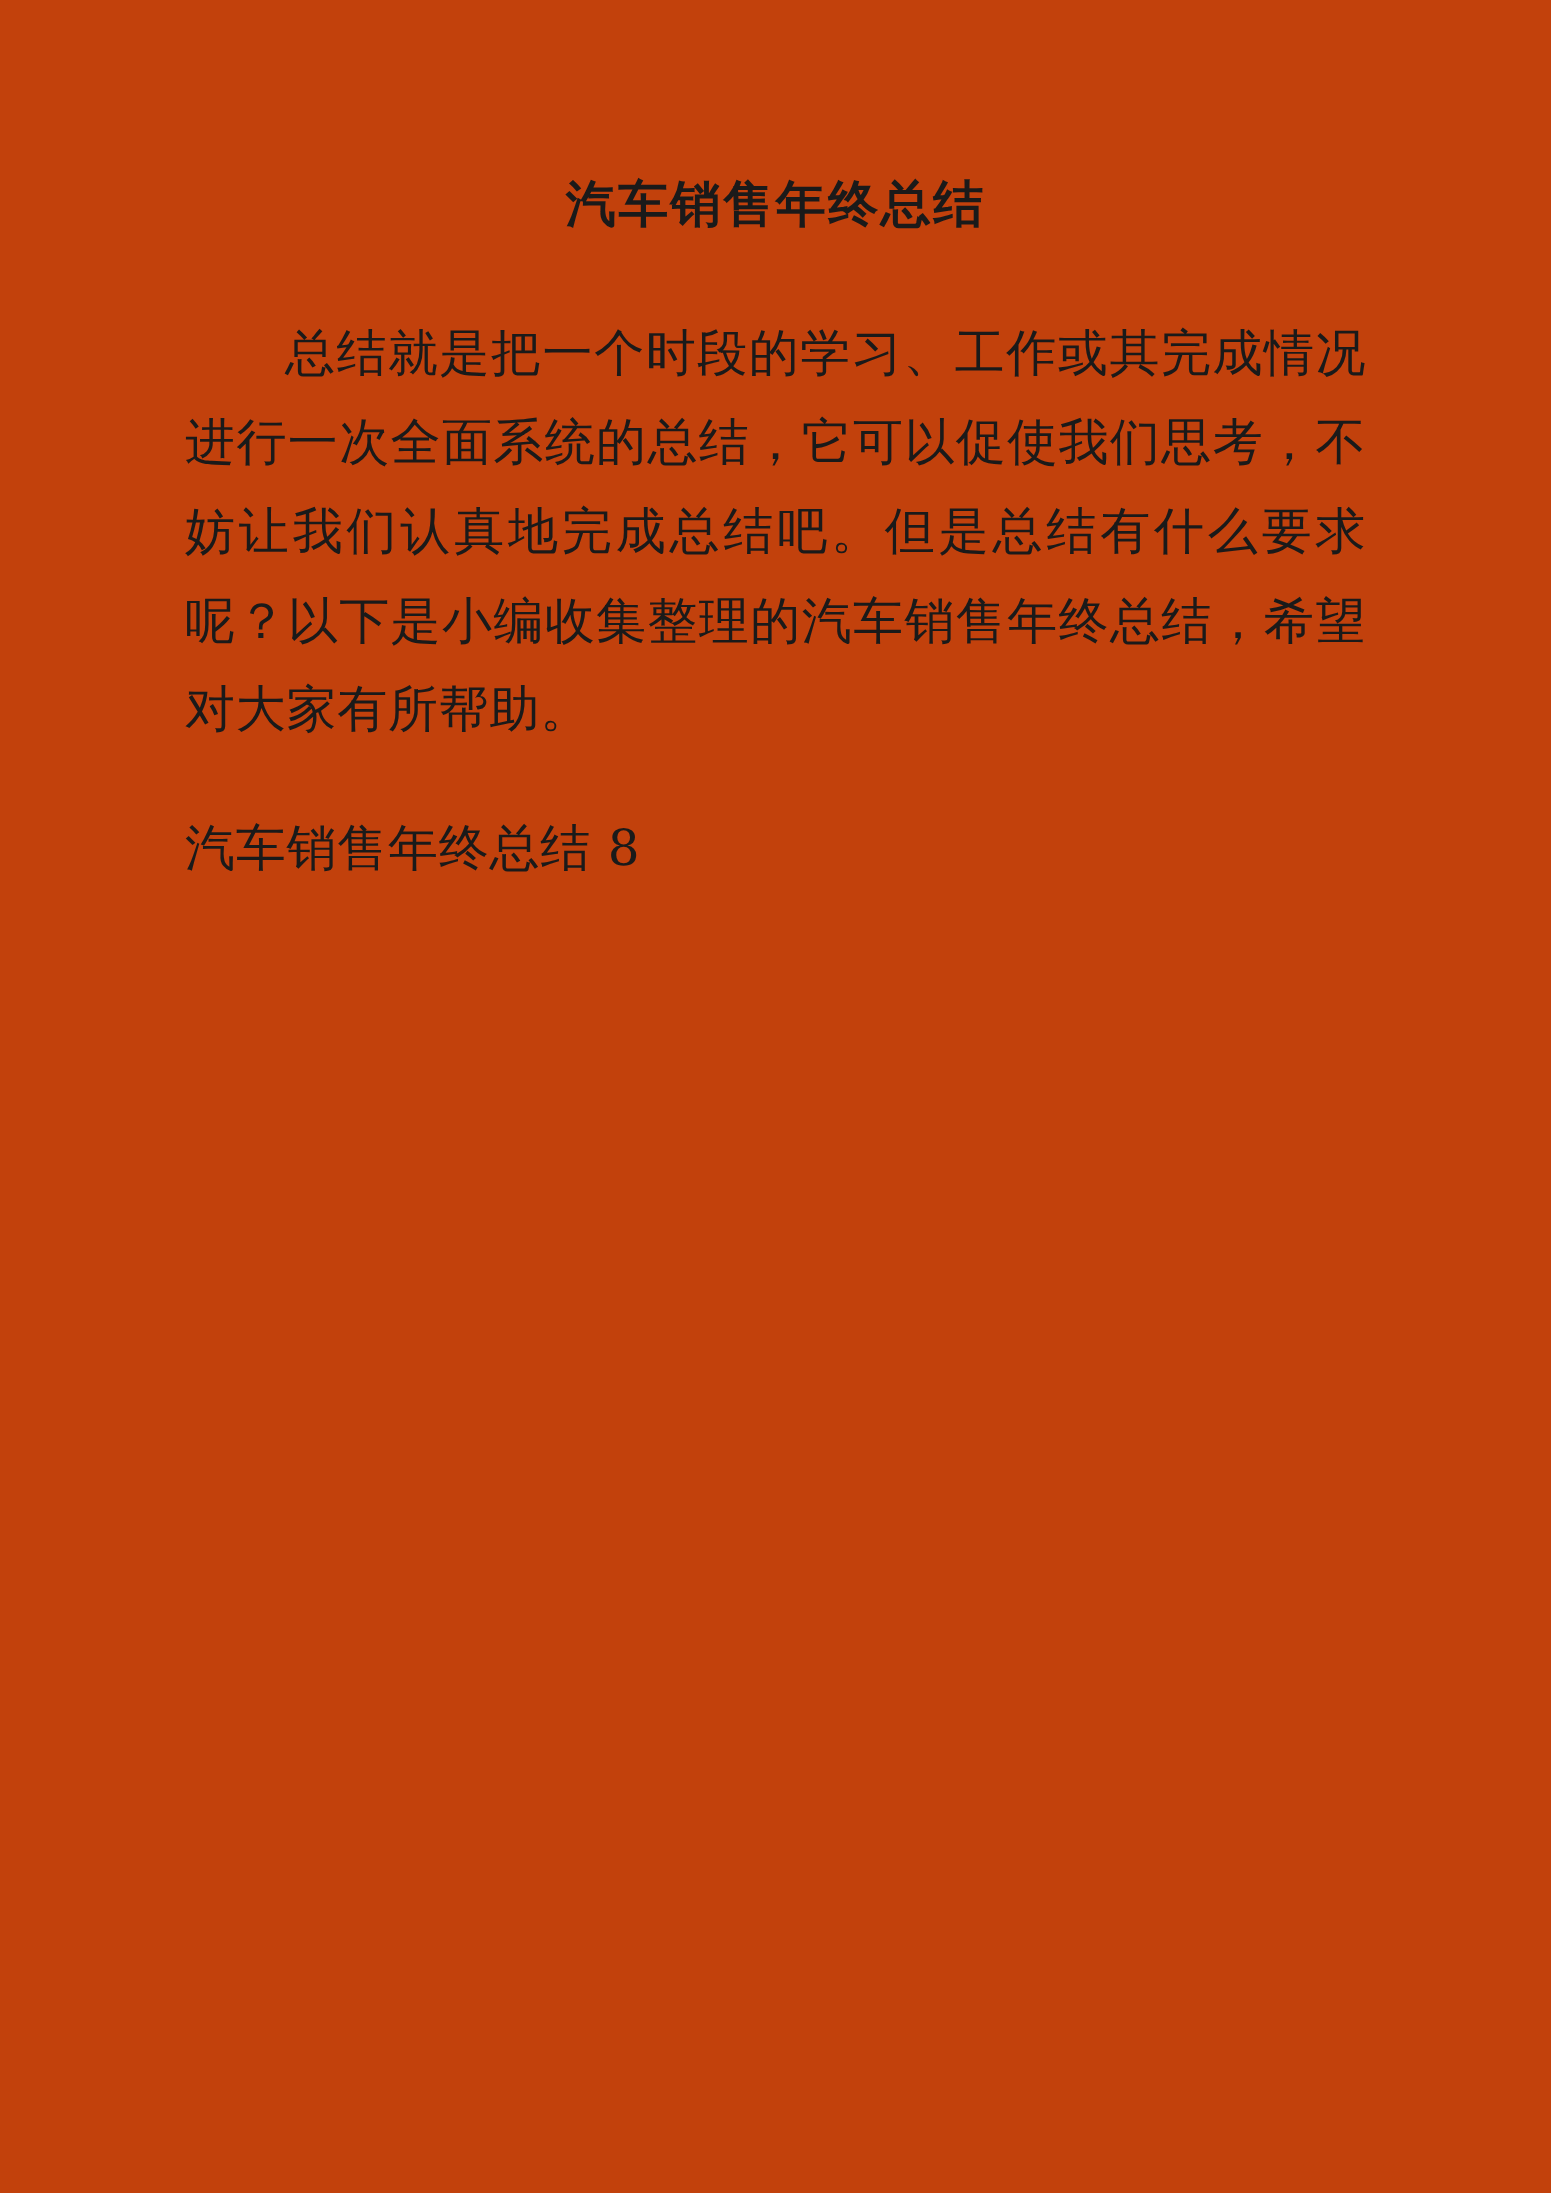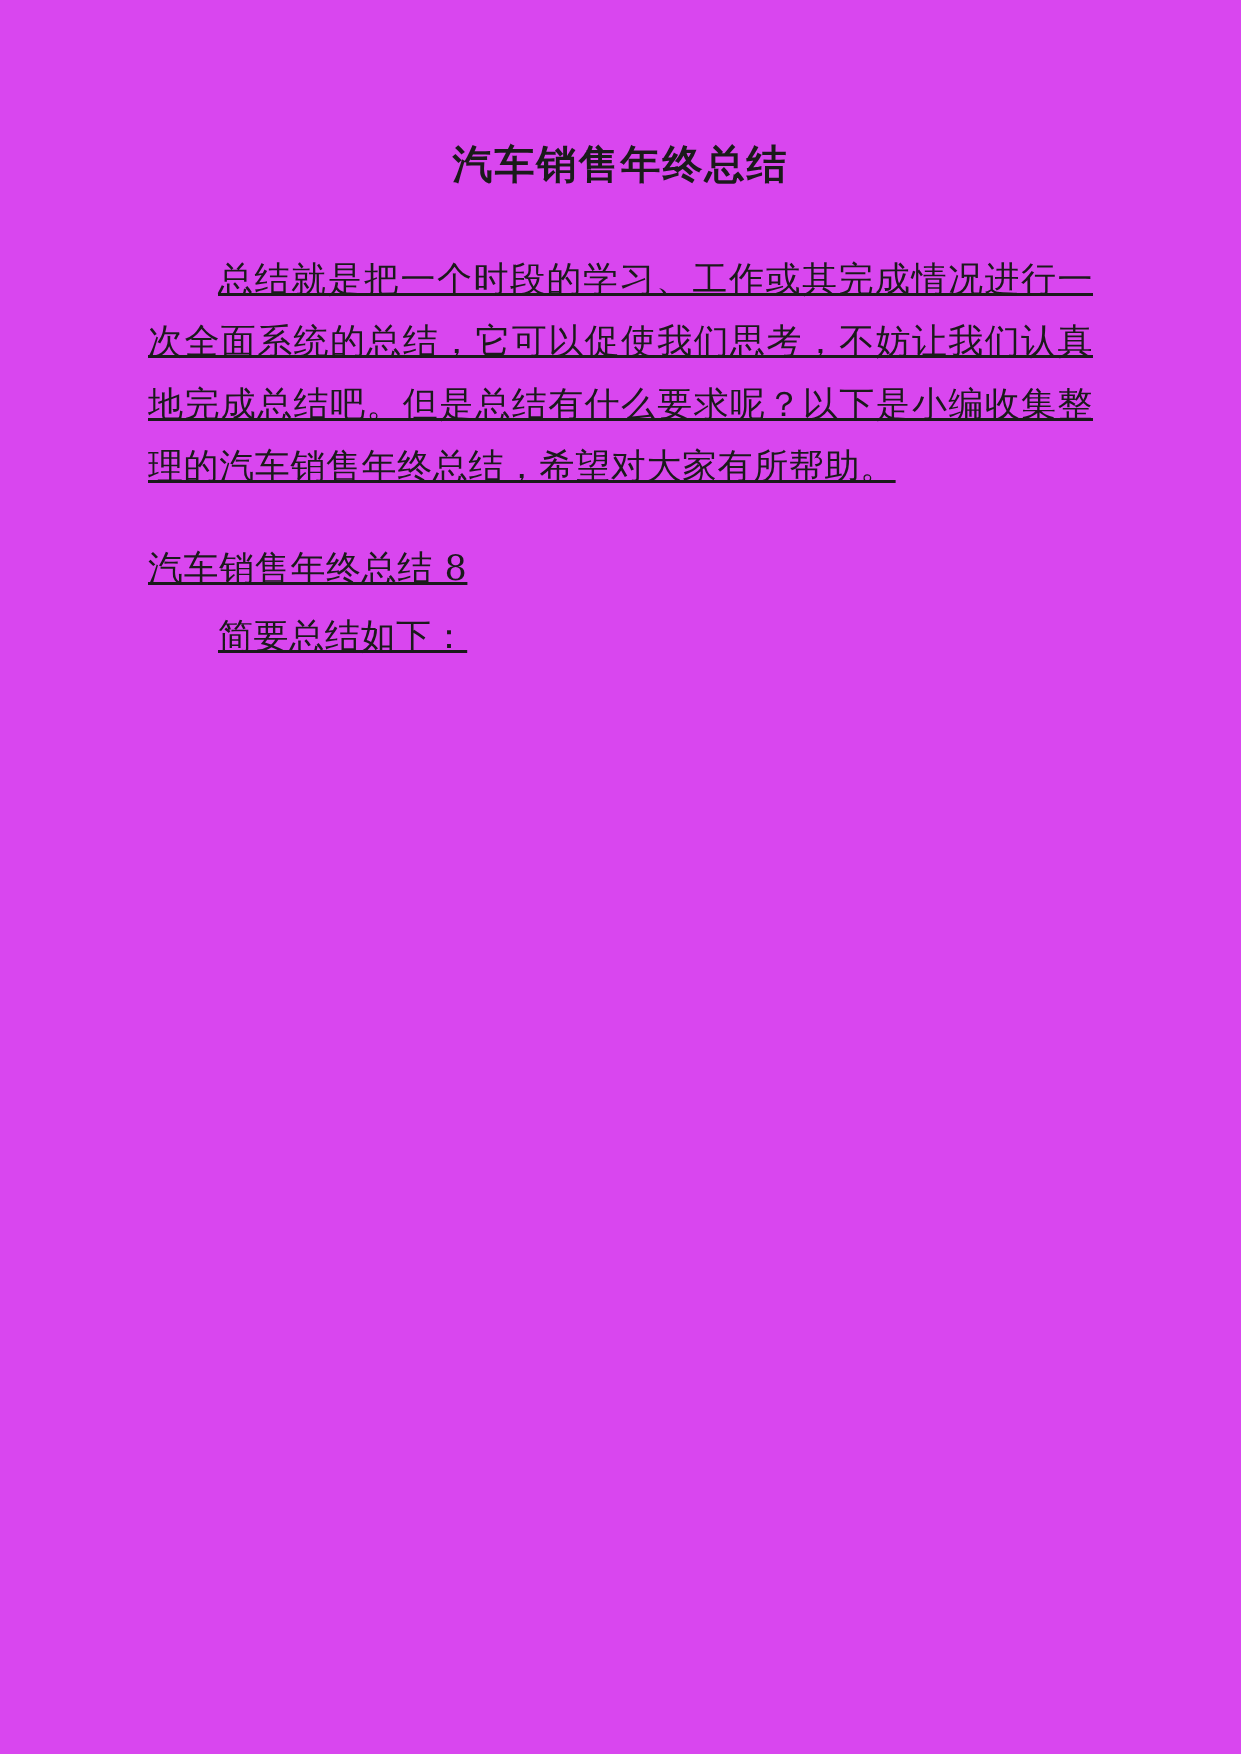--- a/index.html
+++ b/index.html
@@ -3,21 +3,21 @@
 <meta charset="utf-8">
 <style>
   html, body {
     margin: 0;
     padding: 0;
     background: #ffffff;
   }
   .page {
     width: 1241px;
     height: 1754px;
-    background: #d946ef;
+    background: #c2410c;
     box-sizing: border-box;
     padding: 118px 148px 80px 148px;
     font-family: "DejaVu Serif", "Liberation Serif", serif;
     color: #1a1a1a;
     position: relative;
     overflow: hidden;
   }
   .doc-title {
     text-align: center;
     font-size: 40px;
@@ -25,27 +25,26 @@
     letter-spacing: 2px;
     margin: 0 0 0 0;
     padding-top: 18px;
     line-height: 1.4;
     font-family: "DejaVu Sans", "Liberation Sans", sans-serif;
   }
   .spacer-after-title {
     height: 56px;
   }
   .para {
-    font-size: 35px;
+    font-size: 40px;
     line-height: 1.78;
     margin: 0 0 6px 0;
     text-align: justify;
     text-justify: inter-ideograph;
     letter-spacing: 0.6px;
-    text-decoration: underline;
   }
   .indent {
     text-indent: 2em;
   }
   .noindent {
     text-indent: 0;
   }
   .gap-lg {
     height: 34px;
   }
@@ -59,16 +58,15 @@
 
   <div class="spacer-after-title"></div>
 
   <p class="para indent">总结就是把一个时段的学习、工作或其完成情况进行一次全面系统的总结，它可以促使我们思考，不妨让我们认真地完成总结吧。但是总结有什么要求呢？以下是小编收集整理的汽车销售年终总结，希望对大家有所帮助。</p>
 
   <div class="gap-lg"></div>
 
   <p class="para noindent">汽车销售年终总结 8</p>
 
 
-  <p class="para indent">简要总结如下：</p>
 
 
 </div>
 
 </body></html>

